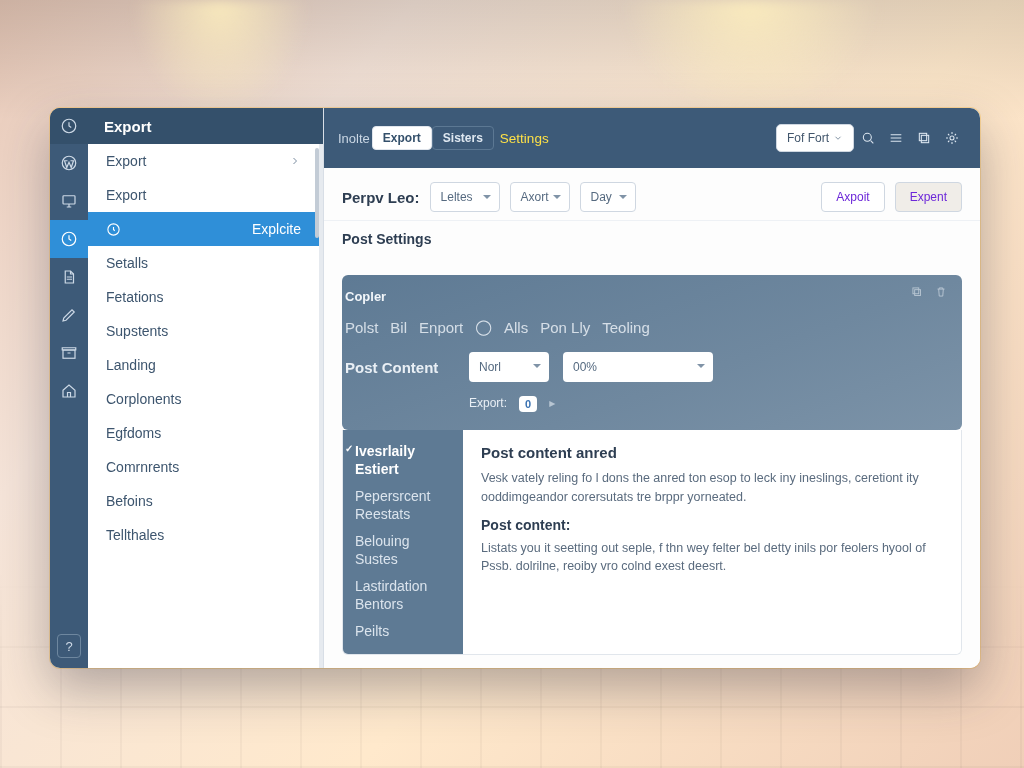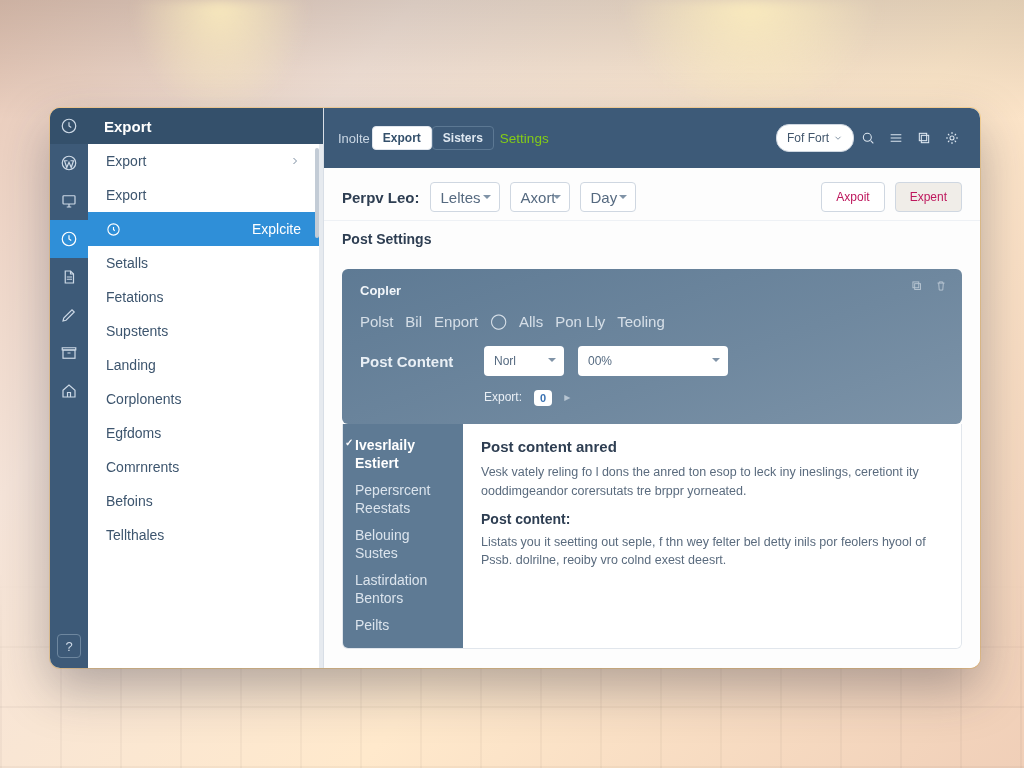--- a/index.html
+++ b/index.html
@@ -104,53 +104,53 @@
     display:flex; align-items:center; padding:0 14px; 
     color:#dfe8f1;
   }
   .crumb { font-size:13px; color:#cad7e4; margin-right:2px;}
   .pill {
     background:#fff; color:#34506b; border-radius:4px;
     padding:4px 10px; font-size:12px; font-weight:600;
     border:1px solid #e0e5ec;
   }
   .pill.ghost { background:transparent; color:#dfe8f1; border:1px solid #5c7893; }
-  .tab-text { font-size:13.5px; color:#84cc16; padding:4px 6px; }
+  .tab-text { font-size:13.5px; color:#fde047; padding:4px 6px; }
   .topbar .grow{flex:1;}
   .tb-btn {
-    height:28px; padding:0 10px; background:#fff; border:1px solid #cfd7e1; border-radius:13px;
+    height:28px; padding:0 10px; background:#fff; border:1px solid #cfd7e1; border-radius:5px;
     display:flex; align-items:center; gap:4px; font-size:12px; color:#42566c;
   }
   .tb-icn { width:28px; height:28px; display:flex; align-items:center; justify-content:center; color:#dce6f0;}
   .tb-icn svg{width:16px;height:16px;stroke:#dce6f0;fill:none;stroke-width:1.6;}
 
   .filters {
     display:flex; align-items:center; gap:10px; padding:14px 18px 8px;
     border-bottom:1px solid #eef1f5;
   }
   .filters .lbl { font-weight:700; color:#2e3e52; font-size:15px;}
   .select {
     height:30px; border:1px solid #cfd7e1; border-radius:4px; background:#fff;
-    padding:0 24px 0 10px; font-size:15px; color:#566a80; position:relative;
+    padding:0 24px 0 10px; font-size:12px; color:#566a80; position:relative;
     display:flex; align-items:center;
   }
   .select::after{ content:""; position:absolute; right:8px; top:12px; border:4px solid transparent; border-top-color:#8093a7;}
   .btn {
     height:30px; padding:0 14px; border:1px solid #cfd7e1; border-radius:4px;
-    background:#fff; font-size:12px; color:#be185d; display:flex; align-items:center;
+    background:#fff; font-size:12px; color:#6d28d9; display:flex; align-items:center;
   }
   .btn.primary-soft { background:#f0ede8; }
   .filters .grow{flex:1;}
 
   .section-title { padding:10px 18px 8px; font-size:14px; font-weight:700; color:#2e3e52; }
 
   .panel {
-    margin: 14px 18px 0; border-radius:6px; overflow:hidden;
+    margin: 20px 18px 0; border-radius:6px; overflow:hidden;
     background: linear-gradient(160deg,#5e7a94 0%, #6f889f 60%, #7c93a8 100%);
-    color:#e9eff5; padding:14px 18px 18px;
+    color:#e9eff5; padding:14px 3px 18px;
     position:relative;
   }
   .panel .p-head { display:flex; align-items:center; gap:12px; font-size:12px; flex-wrap:wrap;}
   .panel .p-head .h1{ font-size:13px; font-weight:600; color:#f2f6fa; width:100%; margin-bottom:2px;}
   .panel .p-head .tiny{ font-size:15px; opacity:.85;}
   .panel .top-icons{ position:absolute; right:14px; top:10px; display:flex; gap:10px; opacity:.6;}
   .panel .top-icons svg{width:14px;height:14px;stroke:#e8eef4;fill:none;stroke-width:1.6;}
 
   .panel .row{ display:flex; align-items:center; gap:14px; margin-top:16px;}
   .panel .row .rlbl{ font-size:15px; font-weight:600; width:110px;}

